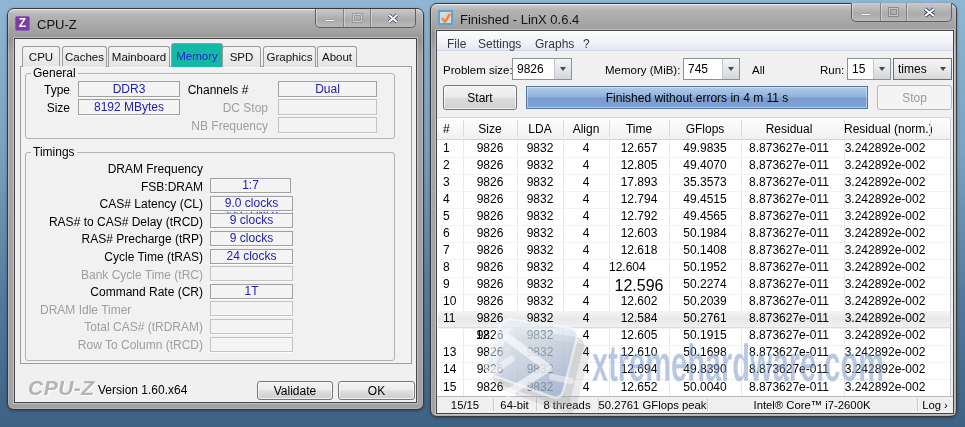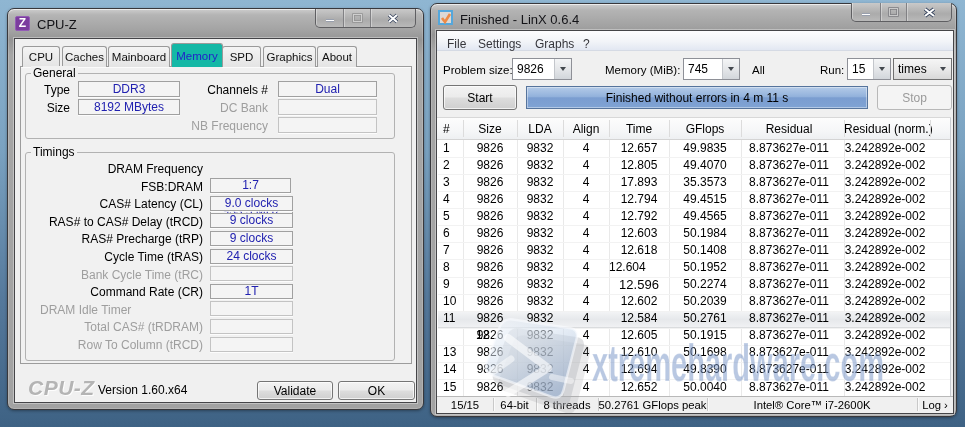--- a/index.html
+++ b/index.html
@@ -68,22 +68,22 @@
 <div class="tab" style="left:263px;top:46px;width:53px;height:21px;">Graphics</div>
 <div class="tab" style="left:317px;top:46px;width:40px;height:21px;">About</div>
 <div class="tab" style="left:171px;top:43px;width:52px;height:24px;background:#14b8a6;color:#2323c8;z-index:3;box-shadow:0 2px 0 -1px #f1f1f1;">Memory</div>
 <div class="gb" style="left:25px;top:73px;width:370px;height:66px;">
     <div class="gt">General</div>
   </div>
 <div class="lbl" style="left:0px;top:83px;width:70px;text-align:right;">Type</div>
 <div class="lbl" style="left:0px;top:101px;width:70px;text-align:right;">Size</div>
 <div class="field" style="left:78px;top:81px;width:102px;height:16px;line-height:14px;">DDR3</div>
 <div class="field" style="left:78px;top:99px;width:102px;height:16px;line-height:14px;">8192 MBytes</div>
-<div class="lbl" style="left:168px;top:83px;width:100px;text-align:right;">Channels #</div>
-<div class="lbl" style="left:168px;top:101px;width:100px;text-align:right;color:#9e9e9e;">DC Bank</div>
+<div class="lbl" style="left:168px;top:83px;width:100px;text-align:center;">Channels #</div>
+<div class="lbl" style="left:168px;top:101px;width:100px;text-align:right;color:#9e9e9e;">DC Stop</div>
 <div class="lbl" style="left:168px;top:119px;width:100px;text-align:right;color:#9e9e9e;">NB Frequency</div>
 <div class="field" style="left:278px;top:81px;width:99px;height:16px;line-height:14px;">Dual</div>
 <div class="field dis" style="left:278px;top:99px;width:99px;height:16px;"></div>
 <div class="field dis" style="left:278px;top:117px;width:99px;height:16px;"></div>
 <div class="gb" style="left:25px;top:152px;width:370px;height:209px;">
     <div class="gt">Timings</div>
   </div>
 <div class="lbl" style="left:40px;top:162.0px;width:163px;text-align:right;color:#000;">DRAM Frequency</div>
 <div class="field" style="left:210px;top:160.5px;width:83px;height:15px;line-height:13px;margin-top:43px;">933.5 MHz</div>
 <div class="lbl" style="left:40px;top:179.6px;width:163px;text-align:right;color:#000;">FSB:DRAM</div>
@@ -268,21 +268,21 @@
 <div class="st" style="left:563px;top:260.0px;width:46px;text-align:center;font-size:12px;">4</div>
 <div class="st" style="left:609px;top:260.0px;width:60px;text-align:left;font-size:12px;">12.604</div>
 <div class="st" style="left:669px;top:260.0px;width:72px;text-align:center;font-size:12px;">50.1952</div>
 <div class="st" style="left:737.5px;top:260.0px;width:103px;text-align:center;font-size:12px;">8.873627e-011</div>
 <div class="st" style="left:842px;top:260.0px;width:86px;text-align:center;font-size:12px;">3.242892e-002</div>
 <div class="abs" style="left:438px;top:276.53px;width:512px;height:1px;background:#f2f2f2;"></div>
 <div class="st" style="left:443px;top:277.1px;font-size:12px;">9</div>
 <div class="st" style="left:463px;top:277.1px;width:54px;text-align:center;font-size:12px;">9826</div>
 <div class="st" style="left:517px;top:277.1px;width:46px;text-align:center;font-size:12px;">9832</div>
 <div class="st" style="left:563px;top:277.1px;width:46px;text-align:center;font-size:12px;">4</div>
-<div class="st" style="left:609px;top:277.1px;width:60px;text-align:center;font-size:13px;">12.596</div>
+<div class="st" style="left:609px;top:277.1px;width:60px;text-align:center;font-size:16px;">12.596</div>
 <div class="st" style="left:669px;top:277.1px;width:72px;text-align:center;font-size:12px;">50.2274</div>
 <div class="st" style="left:737.5px;top:277.1px;width:103px;text-align:center;font-size:12px;">8.873627e-011</div>
 <div class="st" style="left:842px;top:277.1px;width:86px;text-align:center;font-size:12px;">3.242892e-002</div>
 <div class="abs" style="left:438px;top:293.60px;width:512px;height:1px;background:#f2f2f2;"></div>
 <div class="st" style="left:443px;top:294.1px;font-size:12px;">10</div>
 <div class="st" style="left:463px;top:294.1px;width:54px;text-align:center;font-size:12px;">9826</div>
 <div class="st" style="left:517px;top:294.1px;width:46px;text-align:center;font-size:12px;">9832</div>
 <div class="st" style="left:563px;top:294.1px;width:46px;text-align:center;font-size:12px;">4</div>
 <div class="st" style="left:609px;top:294.1px;width:60px;text-align:center;font-size:12px;">12.602</div>
 <div class="st" style="left:669px;top:294.1px;width:72px;text-align:center;font-size:12px;">50.2039</div>

